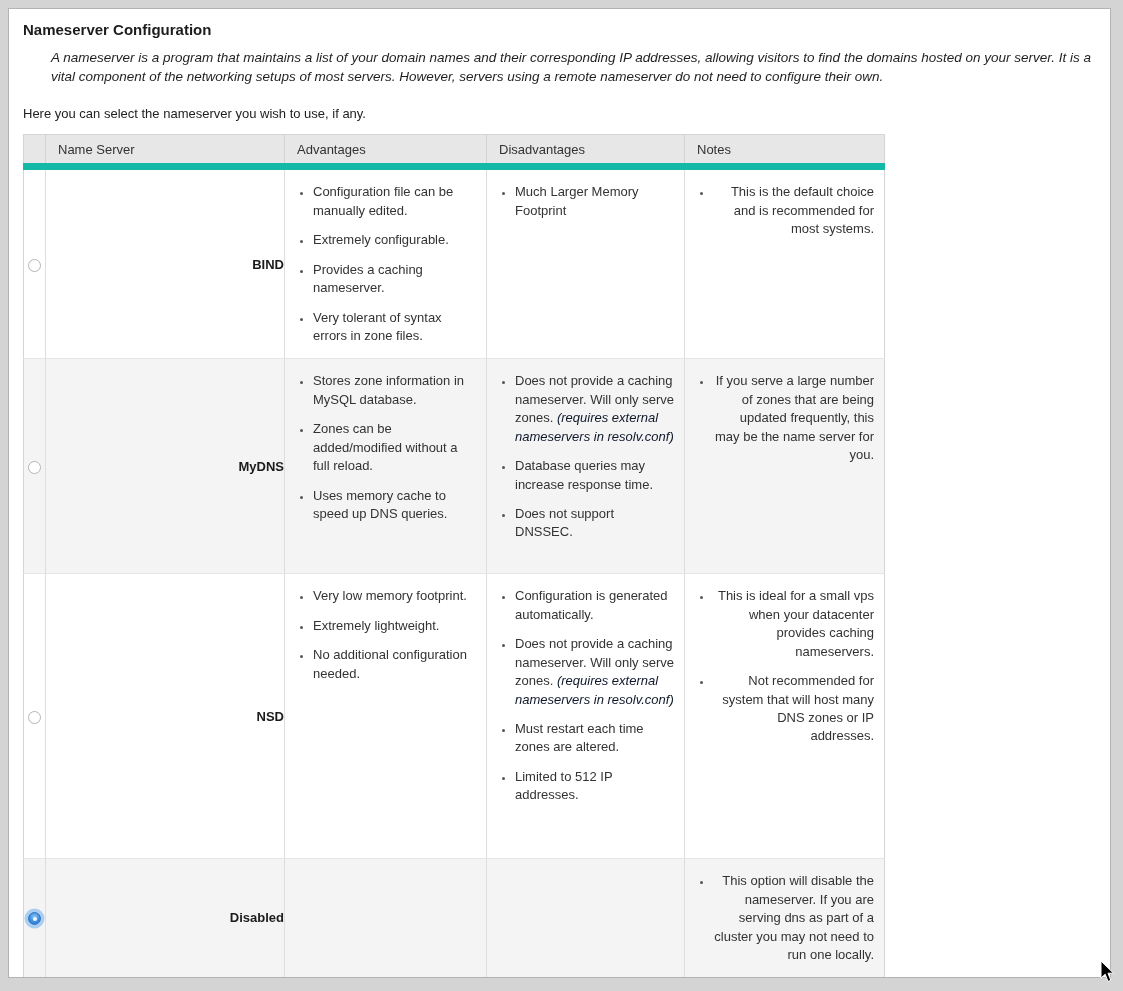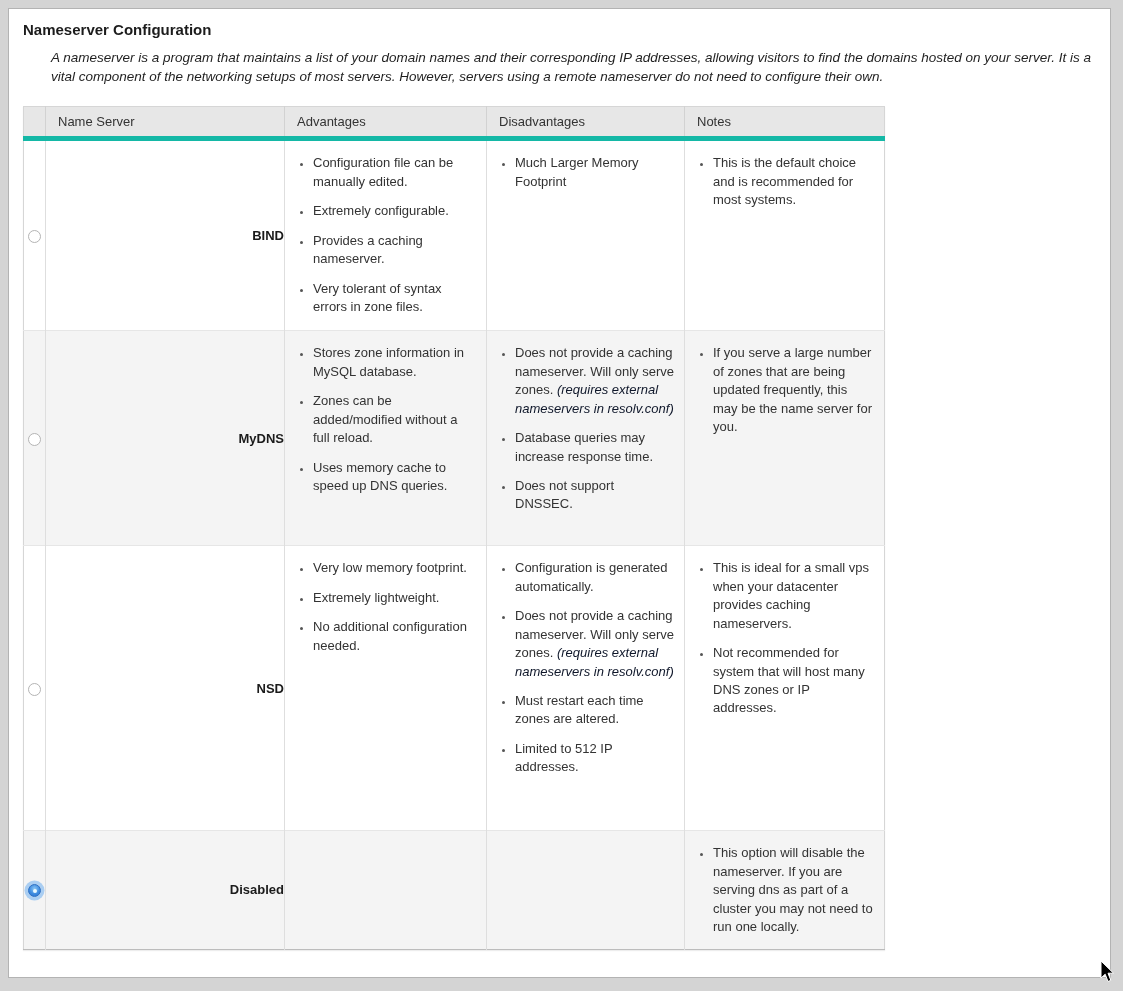--- a/index.html
+++ b/index.html
@@ -50,36 +50,36 @@
     box-shadow: 0 1px 1px rgba(0,0,0,0.07);
     font-size: 13px;
   }
   col.c-radio { width: 22px; }
   col.c-name  { width: 239px; }
   col.c-adv   { width: 202px; }
   col.c-dis   { width: 198px; }
   col.c-notes { width: 200px; }
   thead th {
     background: #e7e7e7;
-    border-bottom: 5px solid #14b8a6;
+    border-bottom: 7px solid #14b8a6;
     border-right: 1px solid #d2d2d2;
     height: 32px;
     font-weight: normal;
     font-size: 13px;
     color: #333;
     text-align: left;
     padding: 0 0 0 12px;
   }
   thead th:last-child { border-right: none; margin-top: 16px; }
   thead th.radio-col { padding: 0; }
   tbody td {
     border-right: 1px solid #dedede;
     vertical-align: top;
   }
-  tbody td:last-child { border-right: none; }
+  tbody td:last-child { border-right: none; text-align: right; }
   tbody tr { background: #ffffff; }
   tbody tr.alt { background: #f4f4f4; }
   tbody tr + tr td { border-top: 1px solid #e6e6e6; }
   tbody tr:nth-child(1) { height: 192px; }
   tbody tr:nth-child(2) { height: 215px; }
   tbody tr:nth-child(3) { height: 285px; }
   tbody tr:nth-child(4) { height: 115px; }
   td.radio-cell { vertical-align: middle; text-align: center; padding: 0; }
   td.name-cell {
     vertical-align: middle;
@@ -127,20 +127,21 @@
     pointer-events: none;
   }
 </style>
 </head>
 <body>
 
 <div class="viewport">
   <div class="panel">
     <div class="page-title">Nameserver Configuration</div>
     <p class="intro">A nameserver is a program that maintains a list of your domain names and their corresponding IP addresses, allowing visitors to find the domains hosted on your server. It is a vital component of the networking setups of most servers. However, servers using a remote nameserver do not need to configure their own.</p>
+    <p class="prompt">Here you can select the nameserver you wish to use, if any.</p>
 
     <table class="ns-table">
       <colgroup>
         <col class="c-radio">
           <col class="c-name">
           <col class="c-adv">
           <col class="c-dis">
           <col class="c-notes">
       </colgroup>
       <thead>

